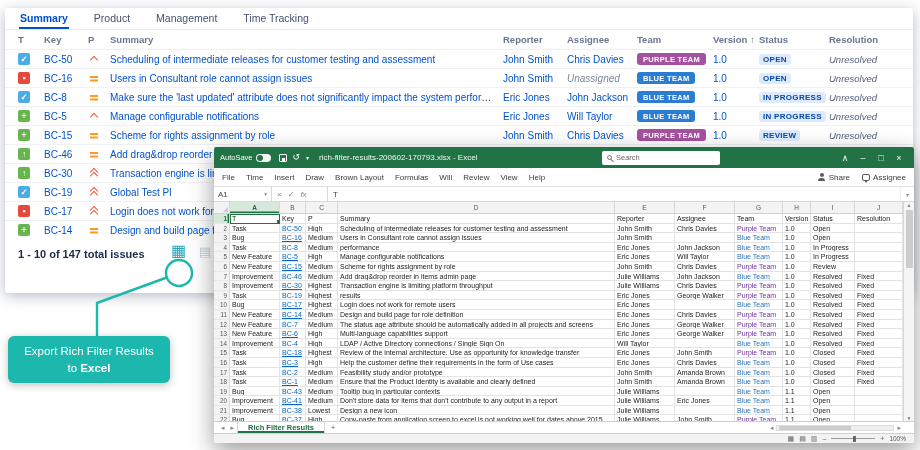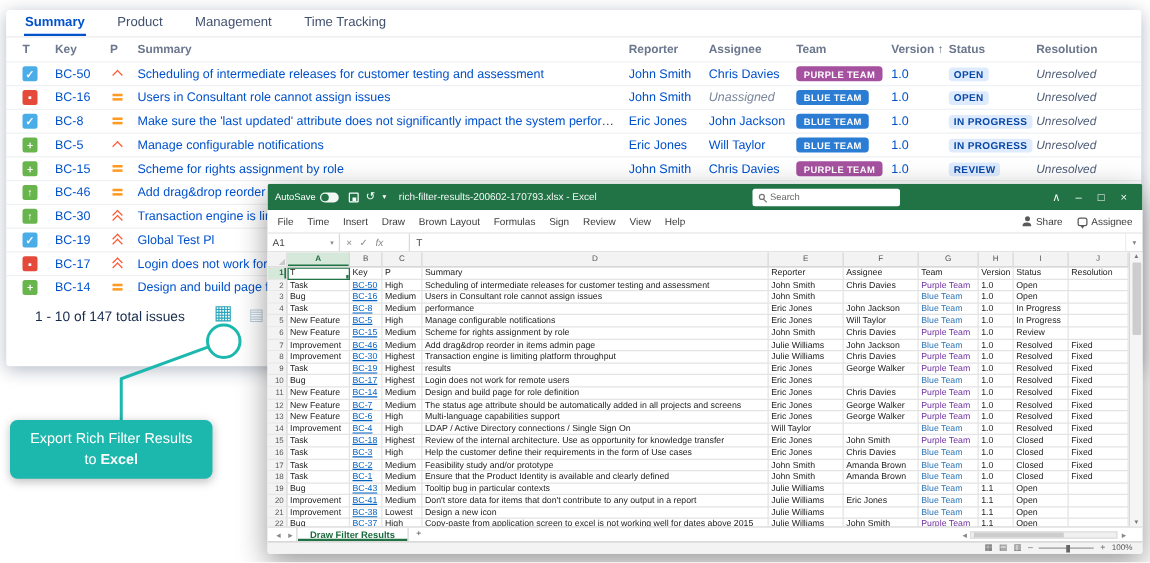--- a/index.html
+++ b/index.html
@@ -28,21 +28,21 @@
 .t-task{background:#4BADE8}.t-bug{background:#E5493A}.t-feature{background:#68B54D}.t-improve{background:#68B54D}
 .pri{display:inline-block;width:11px;height:11px;position:relative;vertical-align:middle}
 .p-high::before{content:"";position:absolute;left:2.5px;top:3.5px;width:5px;height:5px;border-top:1.8px solid #FF5630;border-left:1.8px solid #FF5630;transform:rotate(45deg)}
 .p-highest::before{content:"";position:absolute;left:2.5px;top:1.2px;width:5px;height:5px;border-top:1.8px solid #FF5630;border-left:1.8px solid #FF5630;transform:rotate(45deg)}
 .p-highest::after{content:"";position:absolute;left:2.5px;top:5.4px;width:5px;height:5px;border-top:1.8px solid #FF5630;border-left:1.8px solid #FF5630;transform:rotate(45deg)}
 .p-medium::before{content:"";position:absolute;left:1.5px;top:3px;width:8px;height:2px;background:#FF991F;box-shadow:0 3.5px 0 #FF991F}
 .lozenge{display:inline-block;background:#DEEBFF;color:#0747A6;font-size:8px;font-weight:bold;padding:1px 4px;border-radius:3px;letter-spacing:.3px;white-space:nowrap}
 .team-pill{display:inline-block;color:#fff;font-size:7.5px;font-weight:bold;padding:1.5px 6px;border-radius:3px;letter-spacing:.3px;white-space:nowrap}
 .res-text{font-style:italic;color:#505F79;font-size:9.5px}
 .jira-footer{position:relative;height:32px}
-.jfoot-text{position:absolute;left:23px;top:9px;font-size:11px;font-weight:normal;color:#172B4D}
+.jfoot-text{position:absolute;left:13px;top:9px;font-size:11px;font-weight:bold;color:#172B4D}
 .export-icon{position:absolute;left:166px;top:4px;font-size:16px;line-height:16px;color:#2AA6BC;cursor:pointer}
 .excel-mini-icon{position:absolute;left:194px;top:6px;font-size:13px;line-height:13px;color:#A8C3D2;opacity:.8}
 
 
 .excel{position:absolute;left:214px;top:147px;width:700px;height:296px;background:#fff;box-shadow:0 8px 24px rgba(0,0,0,.4);z-index:30;border-radius:2px;overflow:hidden}
 .x-titlebar{height:21px;background:#217346;display:flex;align-items:center;color:#fff;padding:0 6px;position:relative}
 .x-autosave{font-size:7.5px;display:flex;align-items:center;gap:3px}
 .x-toggle{width:15px;height:8px;border-radius:4px;background:rgba(255,255,255,.95);position:relative;display:inline-block;cursor:pointer}
 .x-toggle::before{content:"";position:absolute;left:1px;top:1px;width:6px;height:6px;border-radius:50%;background:#217346}
 .x-qat{display:flex;align-items:center;gap:6px;margin-left:8px}
@@ -283,21 +283,21 @@
       </span>
     </div>
     <div class="x-ribbon">
       <span style="display:flex">
           <span class="x-rtab">File</span>
           <span class="x-rtab">Time</span>
           <span class="x-rtab">Insert</span>
           <span class="x-rtab">Draw</span>
           <span class="x-rtab">Brown Layout</span>
           <span class="x-rtab">Formulas</span>
-          <span class="x-rtab">Sign</span>
+          <span class="x-rtab">Will</span>
           <span class="x-rtab">Review</span>
           <span class="x-rtab">View</span>
           <span class="x-rtab">Help</span>
         </span>
       <span class="x-ractions">
         <span class="x-ract">
             <span class="ico-person"></span>
             <span>Share</span>
           </span>
         <span class="x-ract">
@@ -625,21 +625,21 @@
         </div>
       <div class="x-vscroll">
         <span>▲</span>
         <div class="x-vthumb"></div>
         <span class="x-vdown">▼</span>
       </div>
     </div>
     <div class="x-tabsbar">
       <span class="x-navarr">◂</span>
       <span class="x-navarr">▸</span>
-      <span class="x-sheettab">Draw Filter Results</span>
+      <span class="x-sheettab">Rich Filter Results</span>
       <span class="x-plus">+</span>
       <span class="x-hscroll">
         <span>◂</span>
         <span class="x-htrack">
             <span class="x-hthumb"></span>
           </span>
         <span>▸</span>
       </span>
     </div>
     <div class="x-status">

